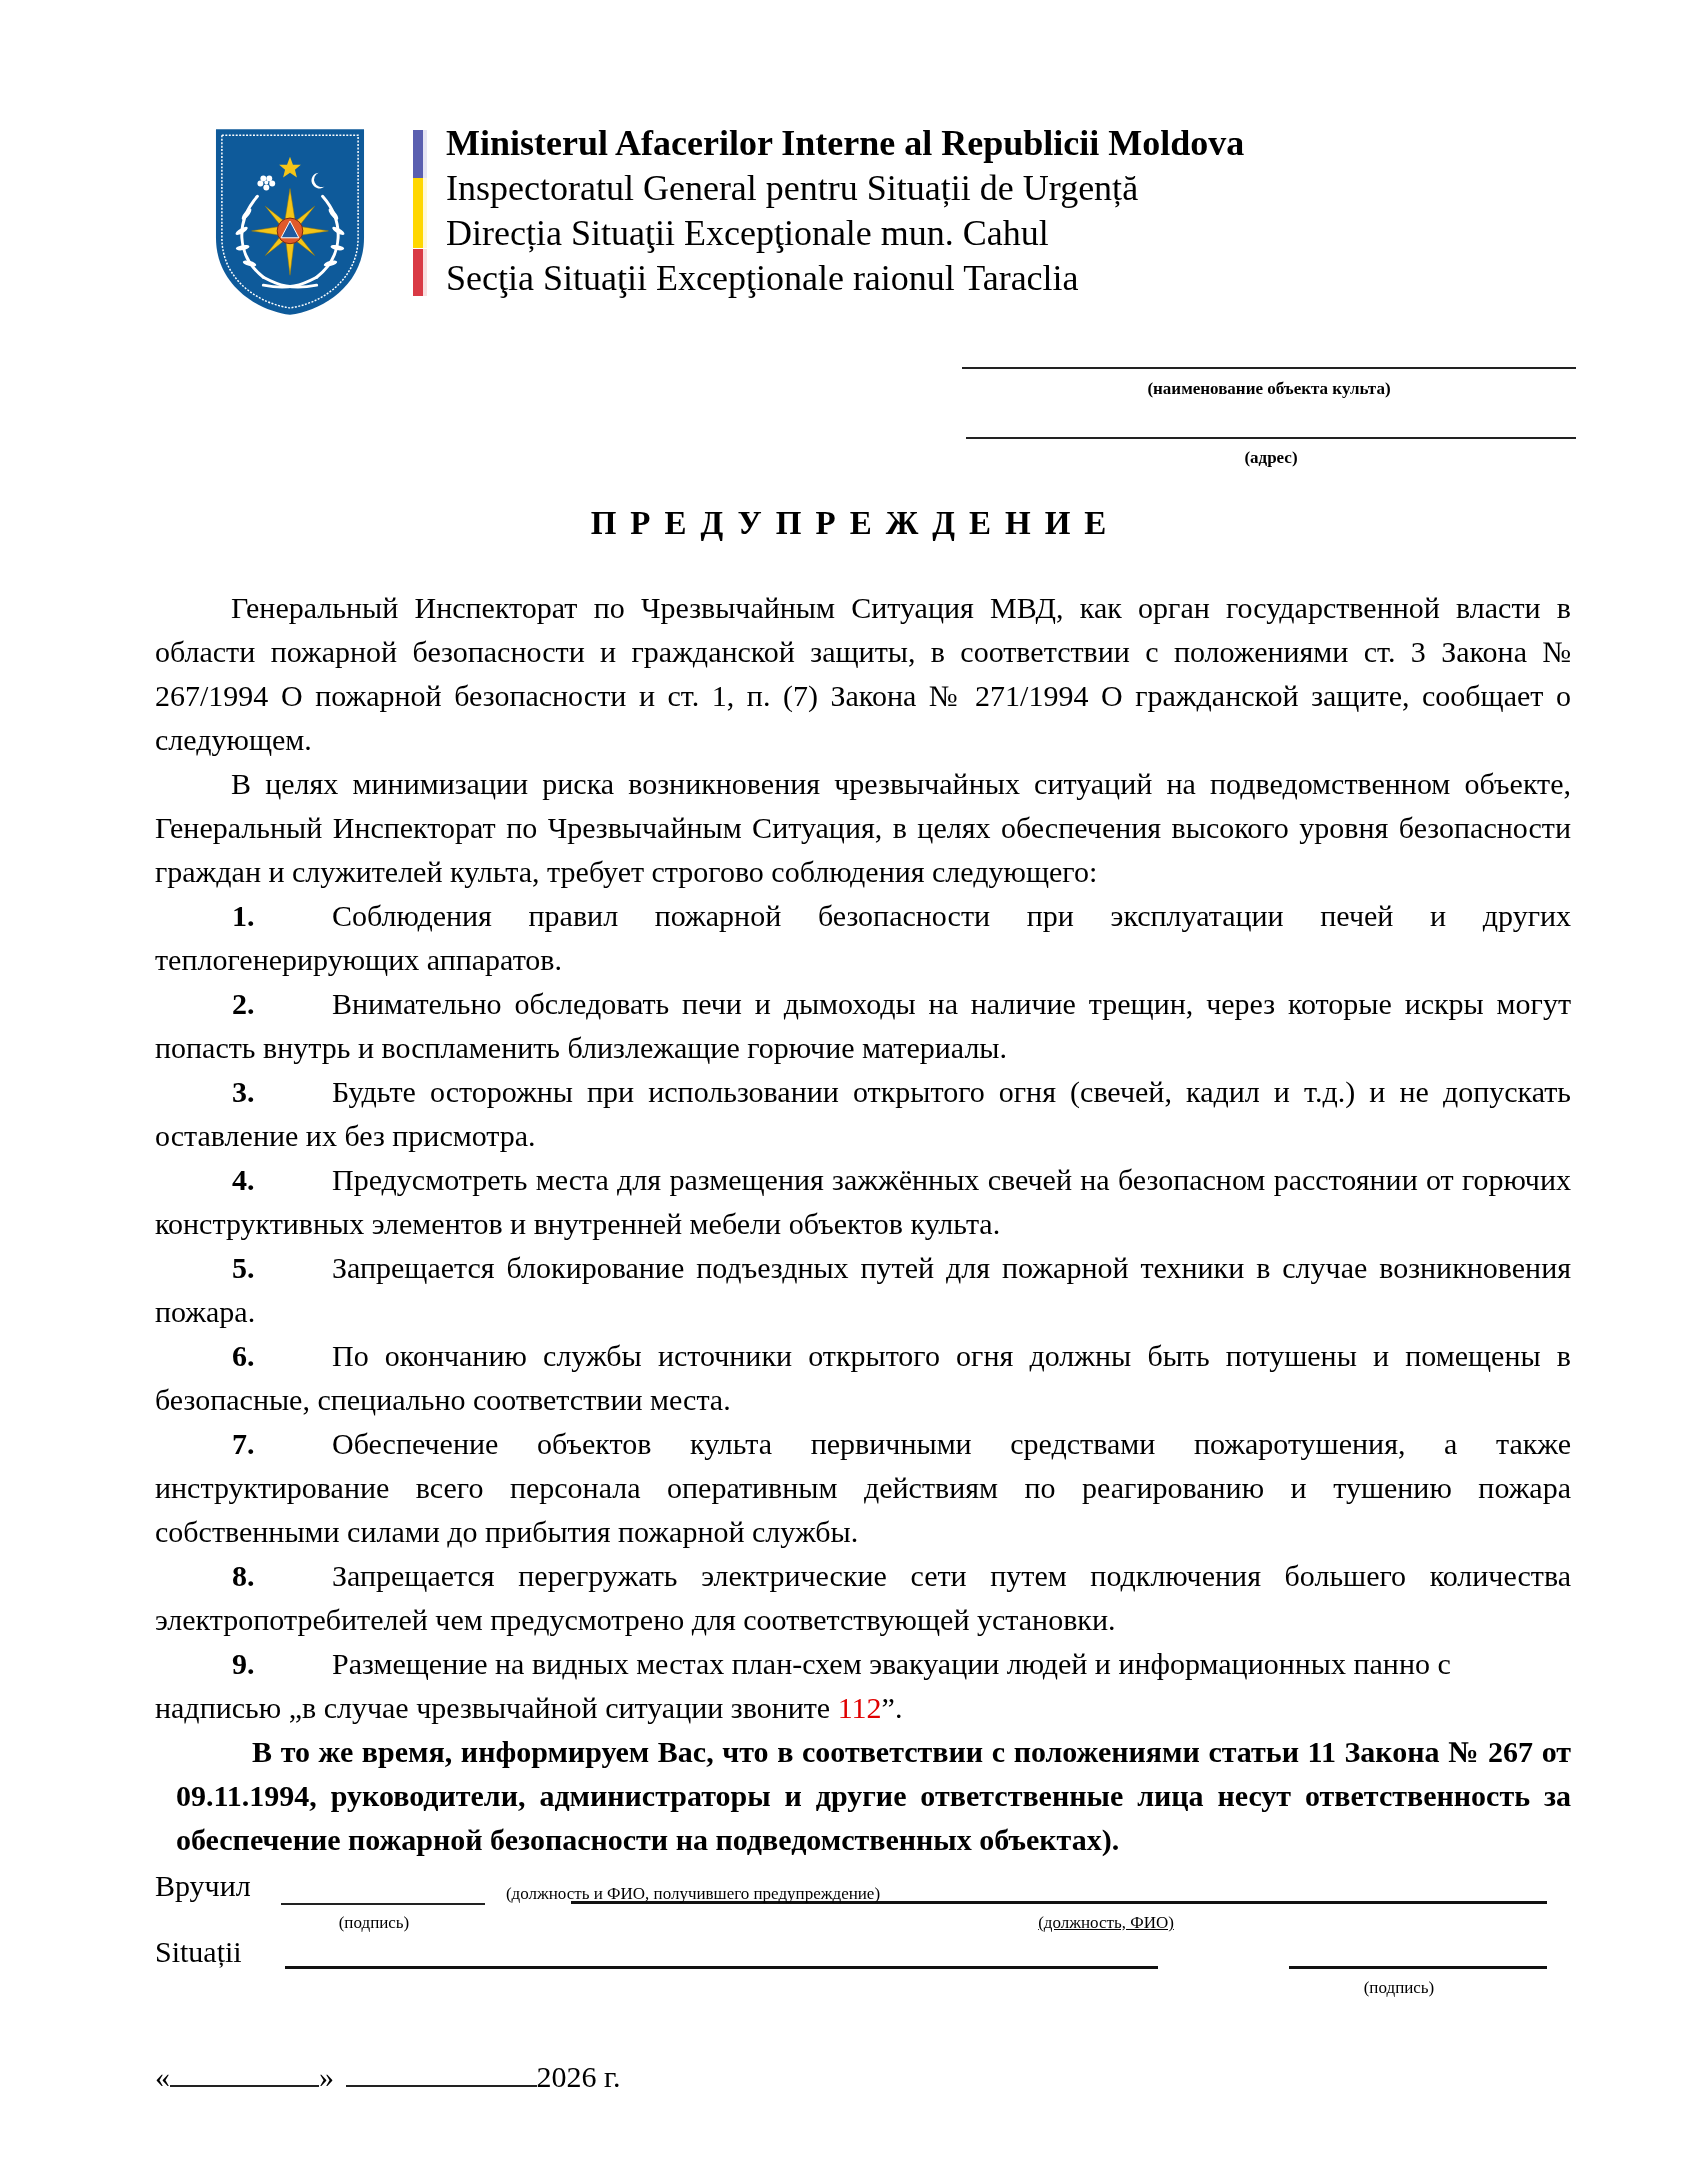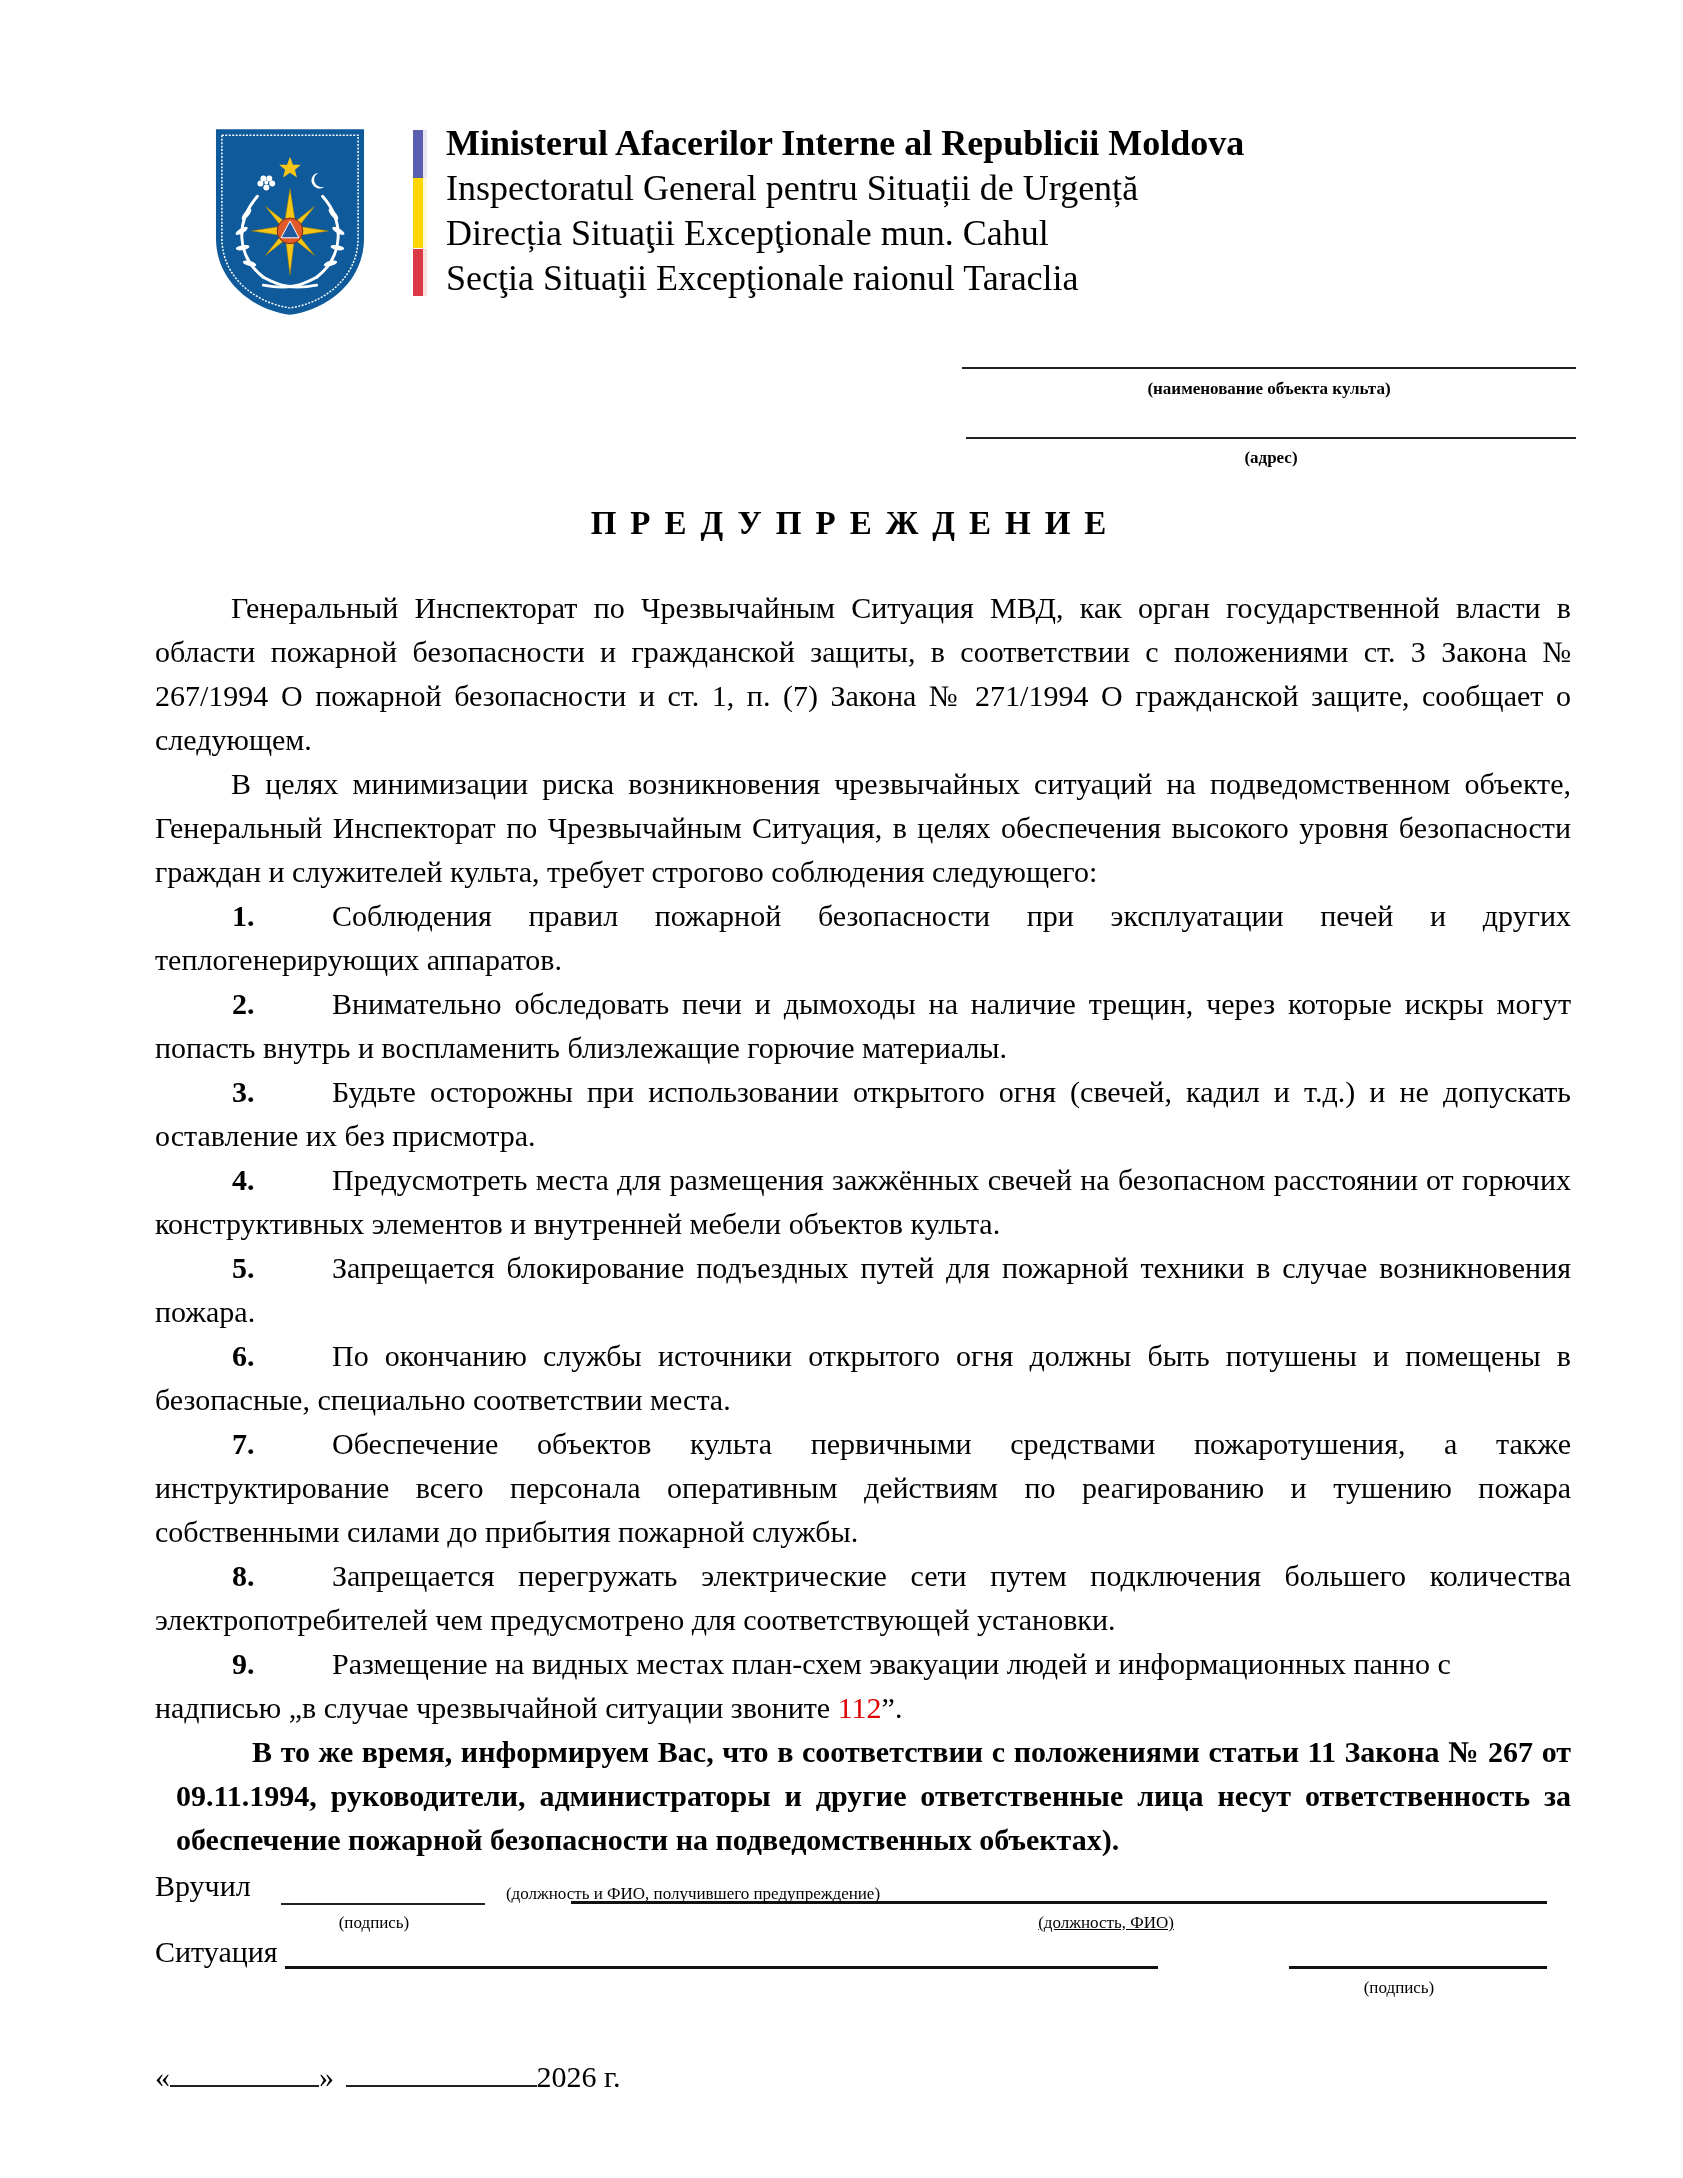--- a/index.html
+++ b/index.html
@@ -146,21 +146,21 @@
   <p class="warning">В то же время, информируем Вас, что в соответствии с положениями статьи 11 Закона № 267 от 09.11.1994, руководители, администраторы и другие ответственные лица несут ответственность за обеспечение пожарной безопасности на подведомственных объектах).</p>
 </div>
 
 <div class="sig" style="left:0;top:0;">
   <span class="sig-label" style="left:155px;top:1869px;">Вручил</span>
   <div class="sig-line" style="left:281px;top:1903px;width:204px;"></div>
   <div class="sig-line thick" style="left:571px;top:1901px;width:976px;"></div>
   <span class="sig-cap" style="left:374px;top:1913px;">(подпись)</span>
   <span class="sig-cap" style="left:1106px;top:1913px;text-decoration:underline;">(должность, ФИО)</span>
 
-  <span class="sig-label" style="left:155px;top:1935px;">Ситуация</span>
+  <span class="sig-label" style="left:155px;top:1935px;">Situații</span>
   <div class="sig-line thick" style="left:285px;top:1966px;width:873px;"></div>
   <div class="sig-line thick" style="left:1289px;top:1966px;width:258px;"></div>
   <span class="sig-cap" style="left:693px;top:1884px;">(должность и ФИО, получившего предупреждение)</span>
   <span class="sig-cap" style="left:1399px;top:1978px;">(подпись)</span>
 </div>
 
 <div class="date-row">
   <span>«</span><span class="blank" style="width:149px;"></span><span>»</span>
   <span class="blank" style="width:191px;margin-left:4px;"></span><span>2026 г.</span>
 </div>

